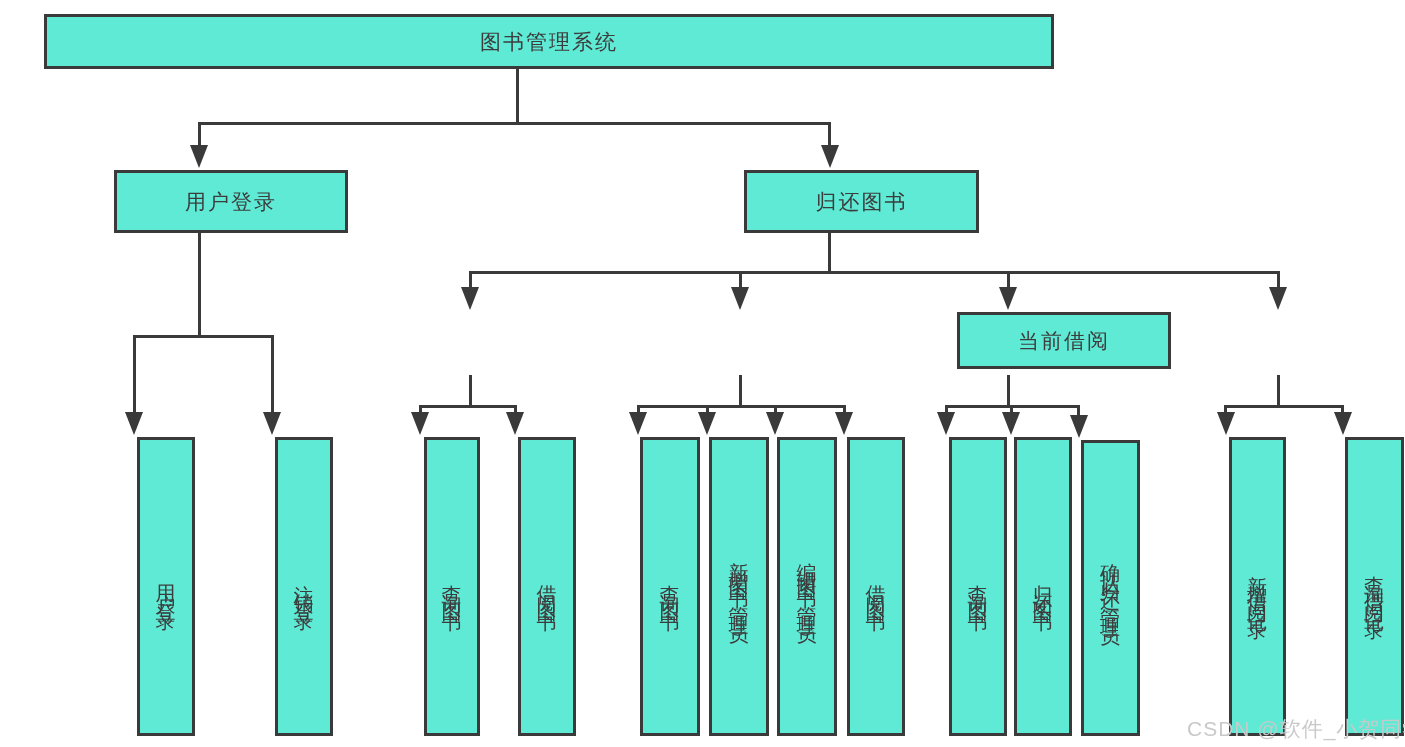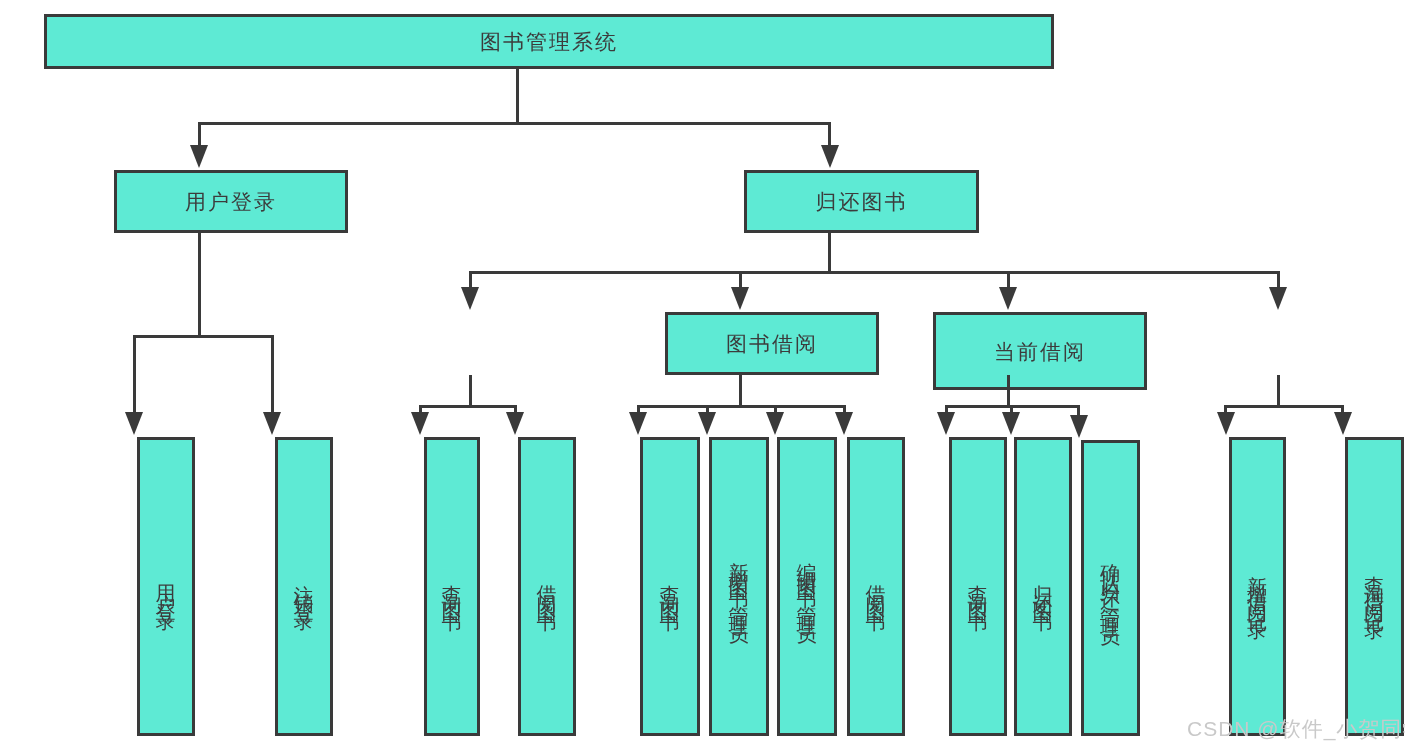--- a/index.html
+++ b/index.html
@@ -68,24 +68,21 @@
   <div id="watermark">CSDN @软件_小贺同学</div>
 <div class="box h" style="left: 12px; top: 14px; width: 1010px; height: 55px;">
       <span class="label">图书管理系统</span>
     </div>
     <div class="box h" style="left: 82px; top: 170px; width: 234px; height: 63px;">
       <span class="label">用户登录</span>
     </div>
     <div class="box h" style="left: 712px; top: 170px; width: 235px; height: 63px;">
       <span class="label">归还图书</span>
     </div>
-    <div class="box h" style="left: 633px; top: 312px; width: 214px; height: 63px;">
-      <span class="label">图书借阅</span>
-    </div>
-    <div class="box h" style="left: 901px; top: 312px; width: 214px; height: 78px; align-items: center;">
+    <div class="box h" style="left: 925px; top: 312px; width: 214px; height: 57px; align-items: center;">
       <span class="label">当前借阅</span>
     </div>
     <div class="box v" style="left: 105px; top: 437px; width: 58px; height: 299px;">
       <span class="label">用户登录</span>
     </div>
     <div class="box v" style="left: 243px; top: 437px; width: 58px; height: 299px;">
       <span class="label">注销登录</span>
     </div>
     <div class="box v" style="left: 392px; top: 437px; width: 56px; height: 299px;">
       <span class="label">查询图书</span>

